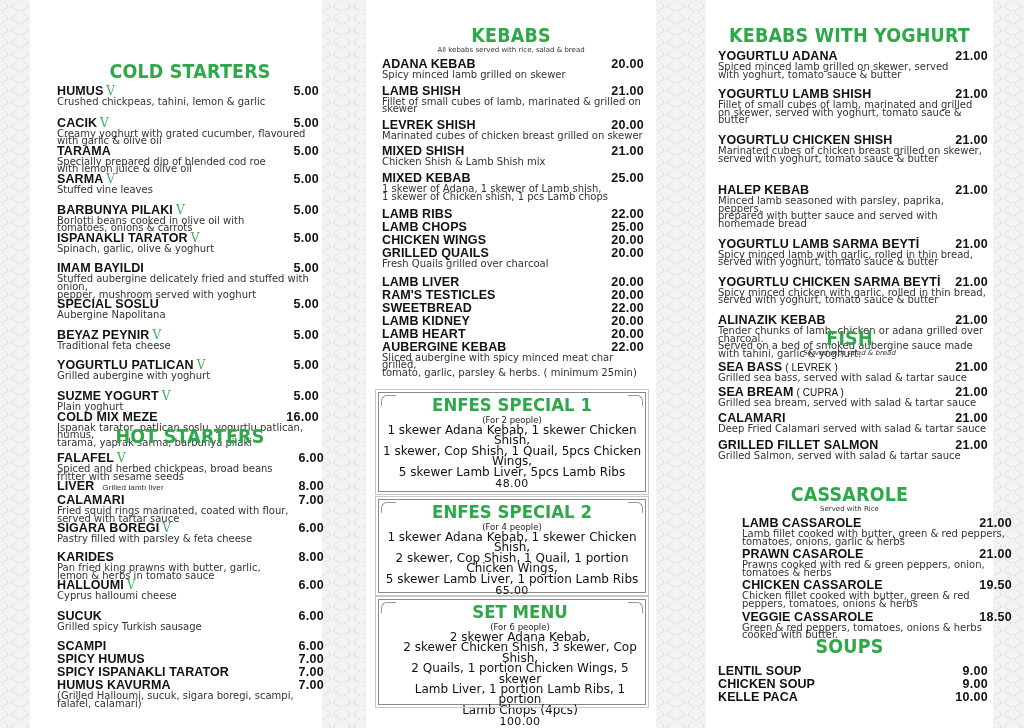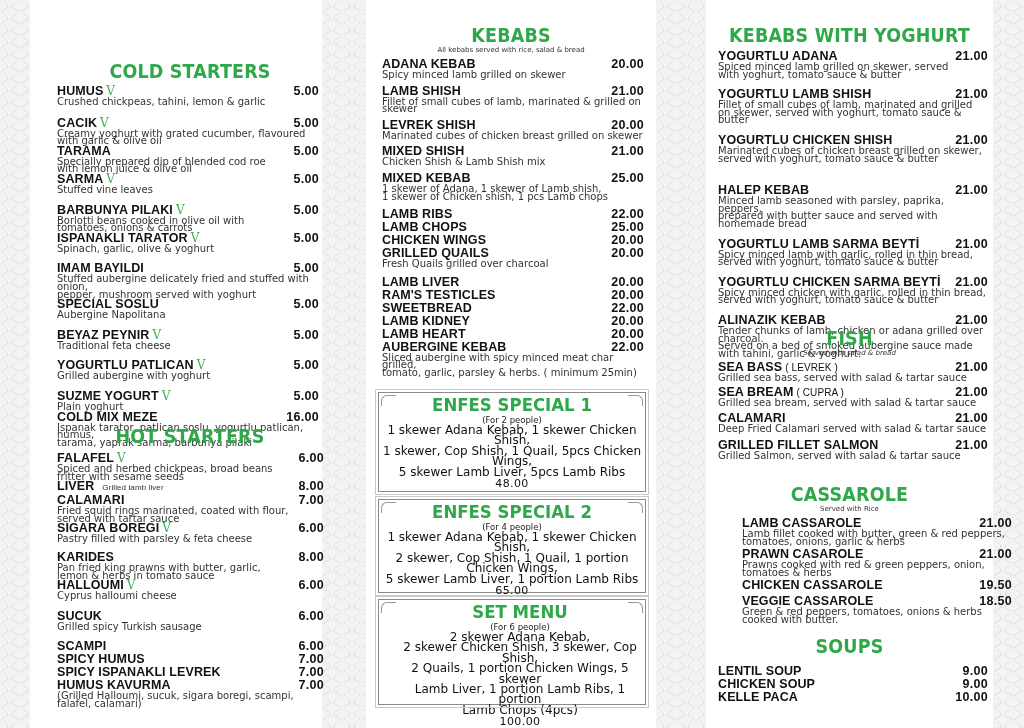--- a/index.html
+++ b/index.html
@@ -216,21 +216,21 @@
         </div>
       </div>
       <div class="item" style="margin-top: 0px;">
         <div class="row">
           <span class="name"><span>SPICY HUMUS</span></span>
           <span class="price">7.00</span>
         </div>
       </div>
       <div class="item" style="margin-top: 0px;">
         <div class="row">
-          <span class="name"><span>SPICY ISPANAKLI LEVREK</span></span>
+          <span class="name"><span>SPICY ISPANAKLI TARATOR</span></span>
           <span class="price">7.00</span>
         </div>
       </div>
       <div class="item" style="margin-top: 0px;">
         <div class="row">
           <span class="name"><span>HUMUS KAVURMA</span></span>
           <span class="price">7.00</span>
         </div>
       </div>
       <div class="item" style="margin-top: 0px;">
@@ -481,20 +481,21 @@
           <span class="name"><span>PRAWN CASAROLE</span></span>
           <span class="price">21.00</span>
         </div>
         <div class="desc">Prawns cooked with red &amp; green peppers, onion, tomatoes &amp; herbs</div>
       </div>
       <div class="item" style="margin-top: 3px;">
         <div class="row">
           <span class="name"><span>CHICKEN CASSAROLE</span></span>
           <span class="price">19.50</span>
         </div>
+        <div class="desc">Chicken fillet cooked with butter, green &amp; red peppers, tomatoes, onions &amp; herbs</div>
       </div>
       <div class="item" style="margin-top: 3px;">
         <div class="row">
           <span class="name"><span>VEGGIE CASSAROLE</span></span>
           <span class="price">18.50</span>
         </div>
         <div class="desc">Green &amp; red peppers, tomatoes, onions &amp; herbs cooked with butter.</div>
       </div>
     </div>
 

